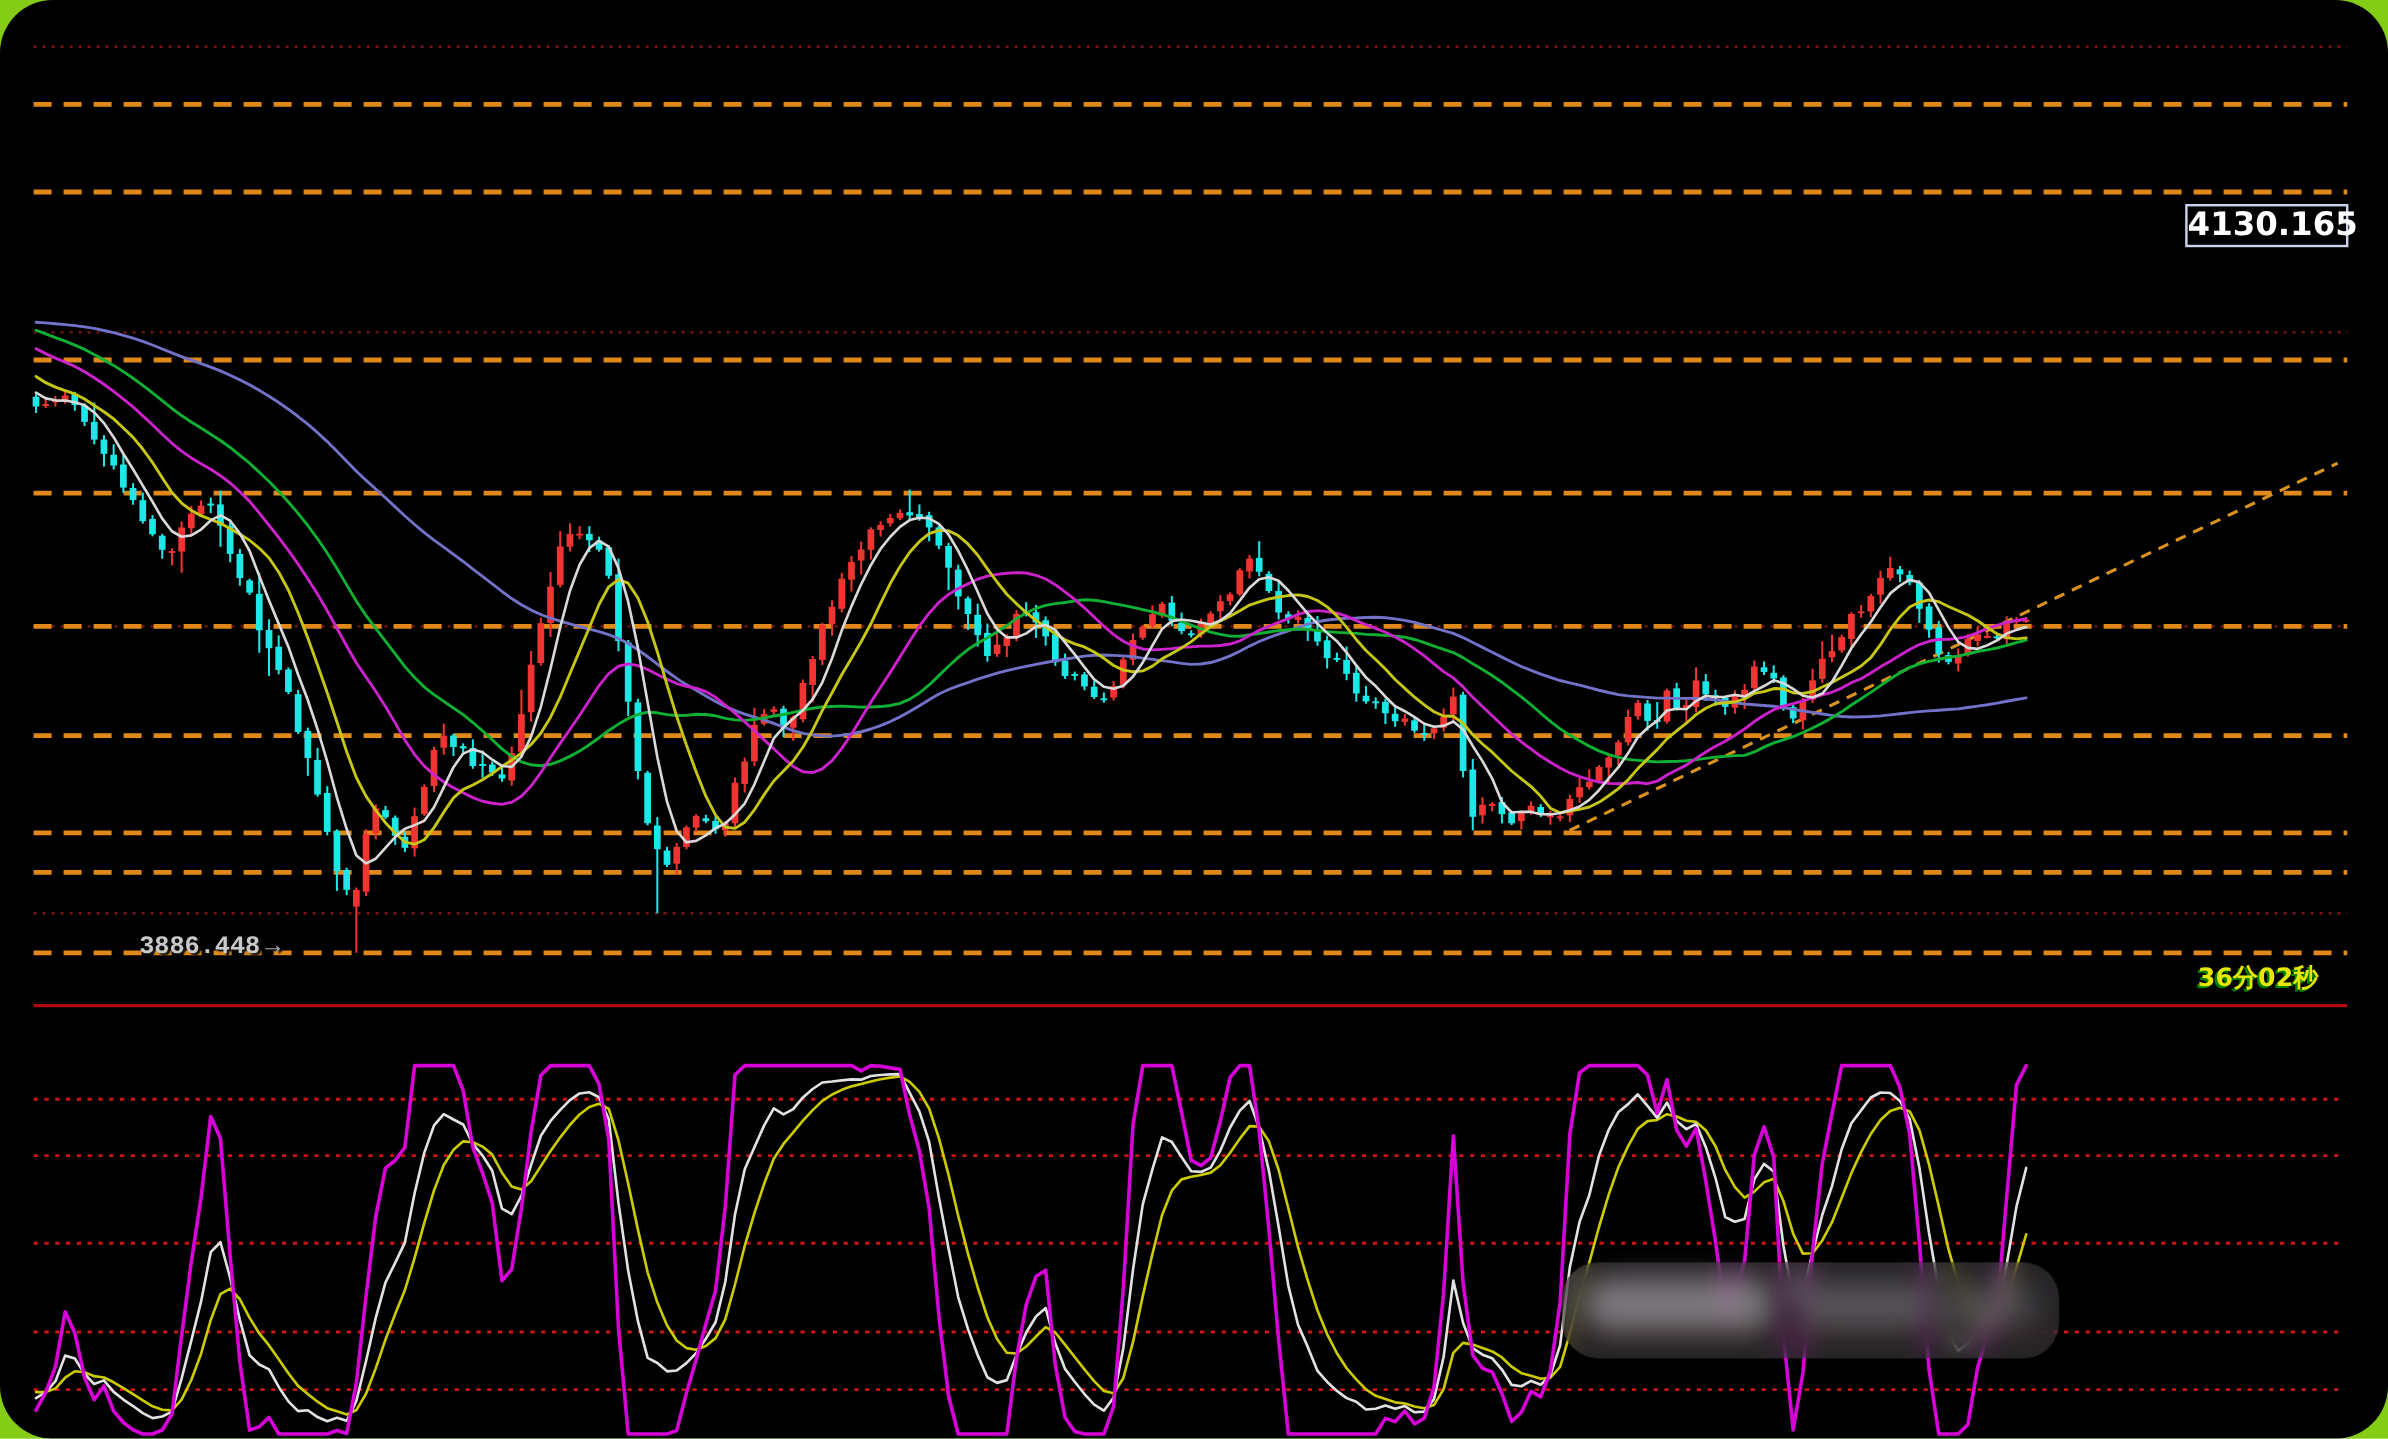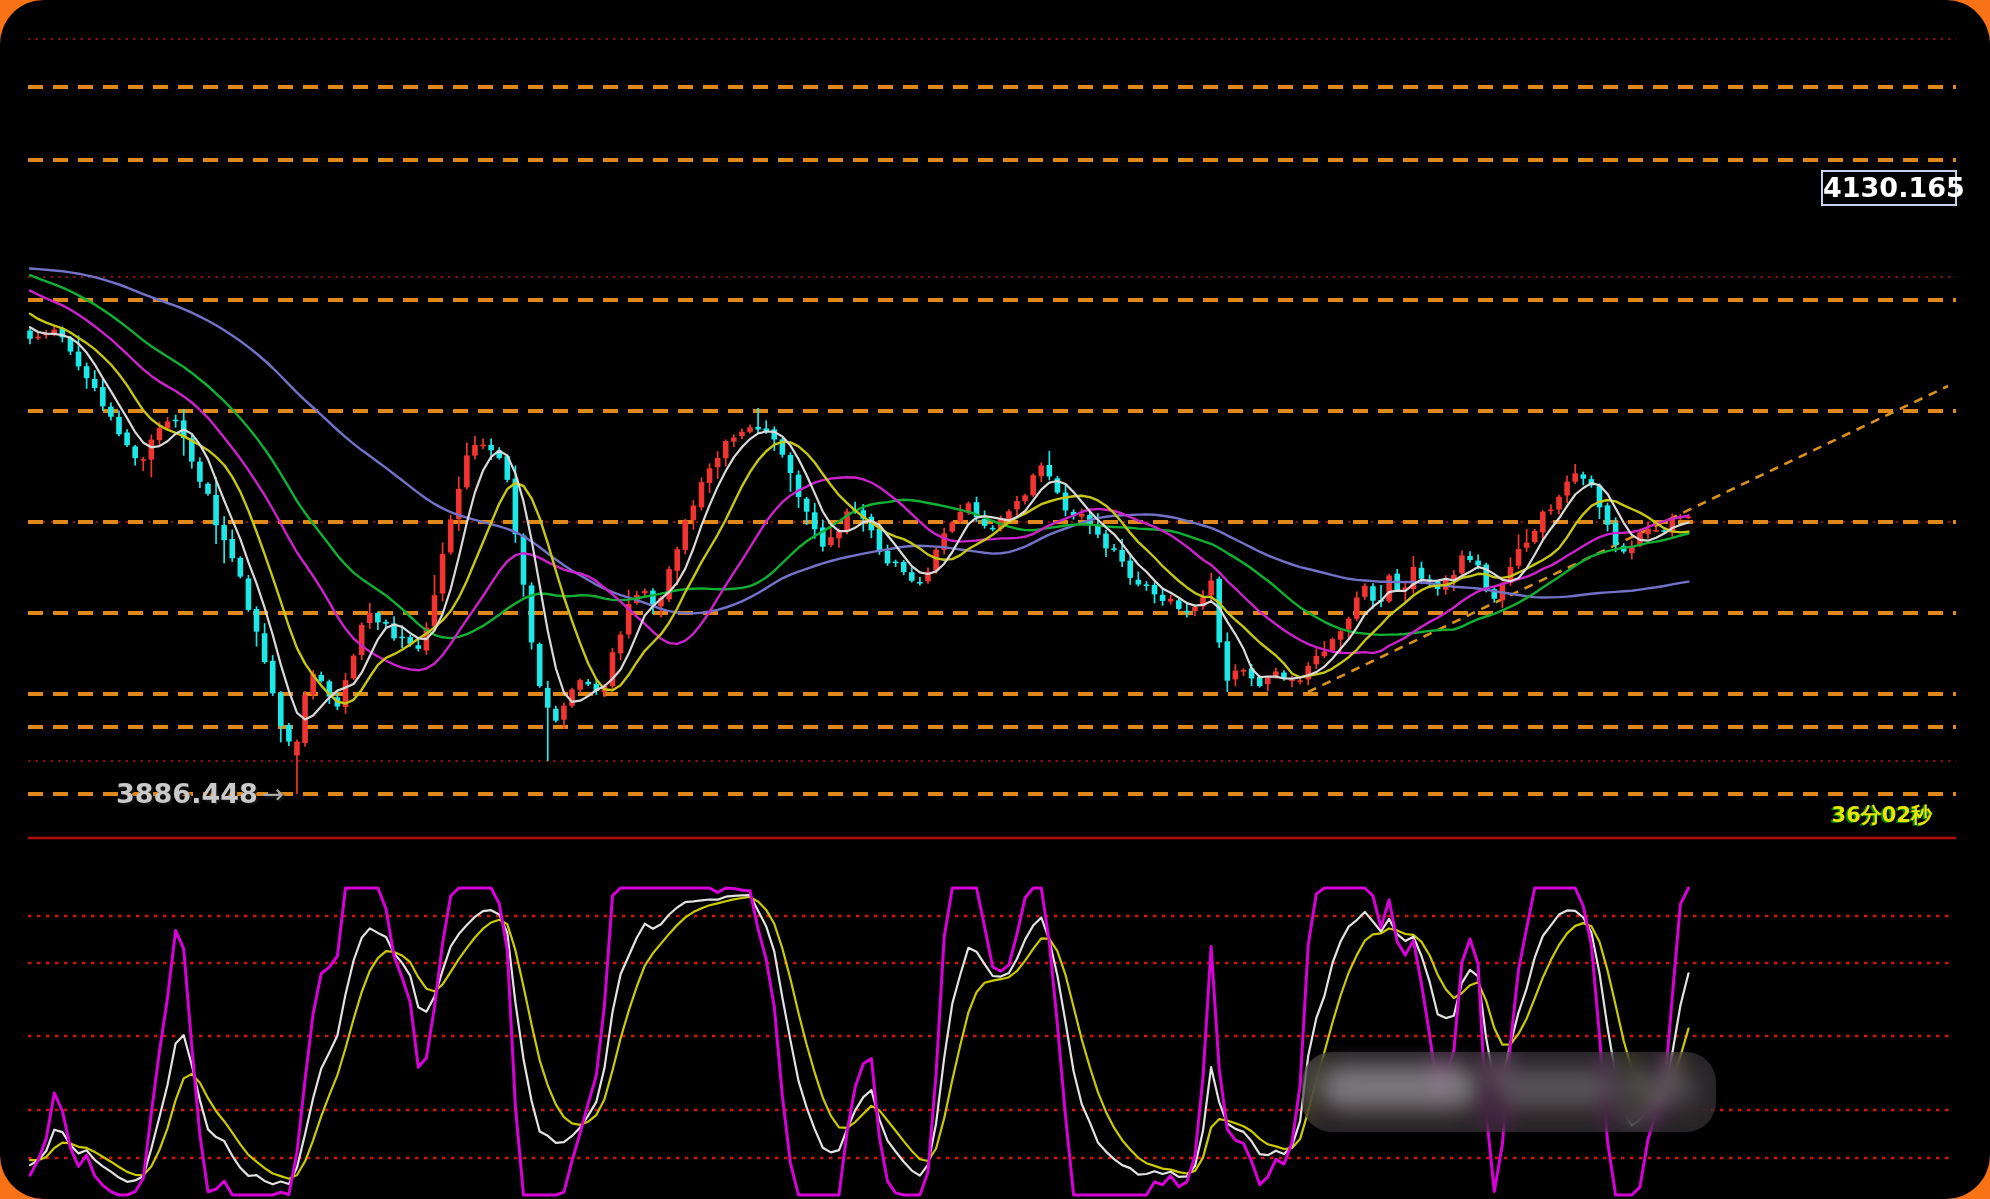--- a/index.html
+++ b/index.html
@@ -1,25 +1,25 @@
 <!DOCTYPE html>
 <html><head>
 <meta charset="utf-8">
 <style>
   html,body{margin:0;padding:0;background:#ffffff;}
-  .page{position:relative;width:1990px;height:1199px;background:#f97316;overflow:hidden;
+  .page{position:relative;width:1990px;height:1199px;background:#84cc16;overflow:hidden;
         font-family:"DejaVu Sans","Liberation Sans",sans-serif;}
   .panel{position:absolute;left:0;top:0;width:1990px;height:1199px;background:#000000;
          border-radius:44px;overflow:hidden;}
   .panel svg{position:absolute;left:0;top:0;}
   .price-label{position:absolute;left:1821px;top:170px;width:136px;height:36px;box-sizing:border-box;
 town         background:#155af0;border:2px solid #c9d4f0;color:#ffffff;
          font-size:27px;line-height:31px;font-weight:700;text-align:center;letter-spacing:0px;}
-  .low-label{position:absolute;left:116px;top:778px;color:#c9c9c9;font-size:27px;font-weight:700;
-         text-shadow:2px 2px 1px #141414;white-space:nowrap;}
+  .low-label{position:absolute;left:116px;top:778px;color:#c9c9c9;font-size:21px;font-weight:700;
+         text-shadow:2px 2px 1px #141414;white-space:nowrap;font-family:Liberation Mono, monospace;}
   .low-label .arrow{color:#a9a9a9;margin-left:4px;font-weight:400;}
   .time-label{position:absolute;right:58px;top:801px;color:#e6e600;font-size:21px;font-weight:700;
          text-shadow:-2px 1px 0 rgba(0,160,0,.8);white-space:nowrap;}
   .watermark{position:absolute;left:1302px;top:1052px;width:414px;height:80px;border-radius:30px;
          background:rgba(104,99,105,0.36);backdrop-filter:blur(9px);}
   .watermark i{position:absolute;display:block;border-radius:22px;filter:blur(11px);}
   .watermark .b1{left:18px;top:13px;width:158px;height:44px;background:rgba(178,174,178,0.6);}
   .watermark .b2{left:196px;top:17px;width:112px;height:38px;background:rgba(128,124,130,0.55);}
   .watermark .b3{left:318px;top:18px;width:78px;height:36px;background:rgba(108,105,112,0.5);}
 </style>

